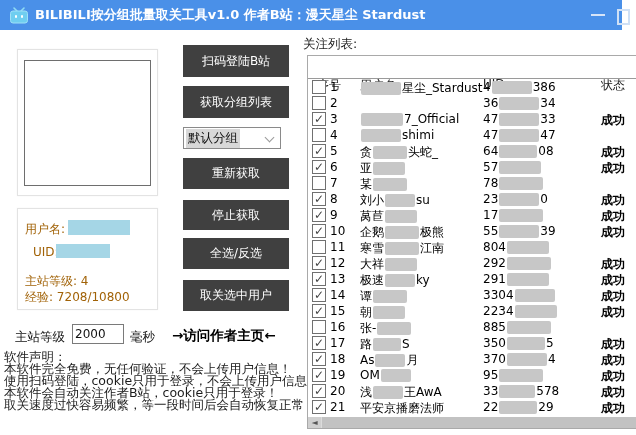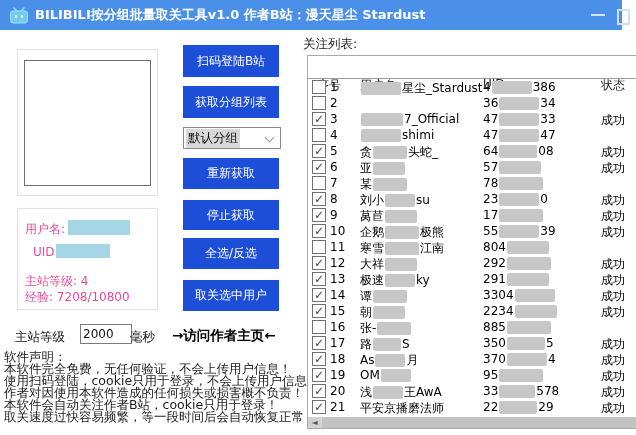--- a/index.html
+++ b/index.html
@@ -17,36 +17,36 @@
     position:absolute;left:35px;top:0;height:30px;line-height:30px;
     color:#ffffff;font-size:13px;font-weight:bold;white-space:nowrap;
   }
   .min-btn{position:absolute;left:591px;top:14px;width:14px;height:2px;background:#d6e4f8;}
   .max-btn{position:absolute;left:617px;top:9px;width:9px;height:12px;border:2px solid #cfe0f5;background:transparent;z-index:3;}
   
   .panel{position:absolute;background:#fff;border:1px solid #e3e3e3;box-shadow:0 0 2px rgba(0,0,0,0.04);}
   .qr-panel{left:17px;top:49px;width:139px;height:145px;}
   .qr-inner{position:absolute;left:6px;top:10px;width:125px;height:124px;border:1px solid #6e6e6e;background:#fff;}
   .user-panel{left:17px;top:208px;width:139px;height:100px;}
-  .u-line{position:absolute;left:7px;font-size:12px;color:#ec4899;white-space:nowrap;}
+  .u-line{position:absolute;left:7px;font-size:12px;color:#a16207;white-space:nowrap;}
   .censor-blue{position:absolute;background:#a5d6e6;}
   .btn{
-    position:absolute;left:183px;width:96px;background:#1d4ed8;color:#fff;
+    position:absolute;left:183px;width:106px;background:#404040;color:#fff;
     font-size:12px;display:flex;align-items:center;justify-content:center;
     border:none;cursor:pointer;font-family:inherit;white-space:nowrap;
   }
   .dropdown{
     position:absolute;left:183px;top:127px;width:98px;height:22px;background:#fff;
     border:1px solid #8a8a8a;display:flex;align-items:center;box-sizing:border-box;
   }
   .dropdown .sel{margin-left:2px;font-size:12.5px;background:#d8d8d8;padding:1px 2px;color:#111;}
   .chev{position:absolute;right:7px;top:6px;width:6px;height:6px;border-right:1.6px solid #9a9a9a;border-bottom:1.6px solid #9a9a9a;transform:rotate(45deg);}
   .interval-label{position:absolute;left:15px;top:329px;font-size:12.5px;color:#111;}
   .interval-input{
-    position:absolute;left:80px;top:324px;width:46px;height:18px;
+    position:absolute;left:72px;top:324px;width:46px;height:18px;
     border:1px solid #7a7a7a;font-size:12px;padding:0 2px;font-family:inherit;color:#111;
   }
   .interval-unit{position:absolute;left:130px;top:329px;font-size:12.5px;color:#111;}
   .author-link{position:absolute;left:172px;top:327px;font-size:13.5px;font-weight:bold;color:#000;cursor:pointer;white-space:nowrap;}
   .disclaimer{position:absolute;left:4px;top:351px;width:305px;font-size:12.5px;line-height:12px;color:#1a1a1a;white-space:nowrap;}
   
   .follow-label{position:absolute;left:303px;top:36px;font-size:12.5px;color:#1c1c1c;}
   .ftable{
     position:absolute;left:307px;top:55px;width:329px;height:374px;
     border:1px solid #a9a9a9;border-right:none;box-sizing:border-box;background:#fff;overflow:hidden;
@@ -56,21 +56,21 @@
   .h-idx{left:9px;} .h-name{left:52px;} .h-uid{left:175px;} .h-status{left:293px;}
   .trow{position:absolute;left:0;width:100%;height:16px;font-size:12px;color:#000;}
   .cb{
     position:absolute;left:4px;top:1px;width:12px;height:12px;background:#fff;
     border:1px solid #707070;box-sizing:content-box;font-size:12px;line-height:12px;
     text-align:center;color:#444;cursor:pointer;
   }
   .idx{position:absolute;left:22px;top:1px;}
   .nm{position:absolute;left:52px;top:1px;white-space:nowrap;}
   .uidc{position:absolute;left:175px;top:1px;white-space:nowrap;}
-  .stc{position:absolute;left:293px;top:1px;white-space:nowrap;}
+  .stc{position:absolute;left:293px;top:1px;white-space:nowrap;font-weight:bold;}
   .cz{display:inline-block;height:13px;background:#c7c7c7;border-radius:2px;vertical-align:middle;margin:0 1px;}
   .hscroll{position:absolute;left:0px;bottom:0px;height:11px;width:100%;background:#dcdcdc;}
   .hs-arrow{position:absolute;left:0;top:0;width:13px;height:11px;background:#d0d0d0;color:#555;font-size:8px;line-height:11px;text-align:center;cursor:pointer;}
   .hs-thumb{position:absolute;left:14px;top:0;right:0;height:11px;background:#c2c2c2;cursor:pointer;}
 </style>
 </head>
 <body>
 
 <div class="titlebar"></div>
 <div class="titlebar-gap"></div>
@@ -112,21 +112,20 @@
 
 <span class="interval-label">主站等级</span>
 <input class="interval-input" value="2000" style="">
 <span class="interval-unit">毫秒</span>
 <span class="author-link">→访问作者主页←</span>
 
 <div class="disclaimer">
     <div>软件声明：</div>
     <div>本软件完全免费，无任何验证，不会上传用户信息！</div>
     <div>使用扫码登陆，cookie只用于登录，不会上传用户信息！</div>
-    <div>作者对因使用本软件造成的任何损失或损害概不负责！</div>
     <div>本软件会自动关注作者B站，cookie只用于登录！</div>
     <div>取关速度过快容易频繁，等一段时间后会自动恢复正常！</div>
   </div>
 
 <span class="follow-label">关注列表:</span>
 
 <div class="ftable">
   <div class="fhead">
     <span class="h-idx">序号</span>
     <span class="h-name">用户名</span>

